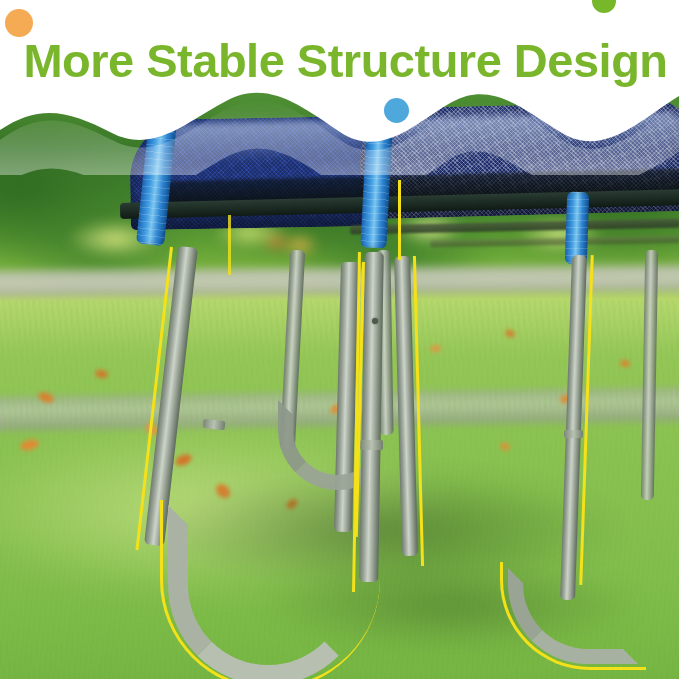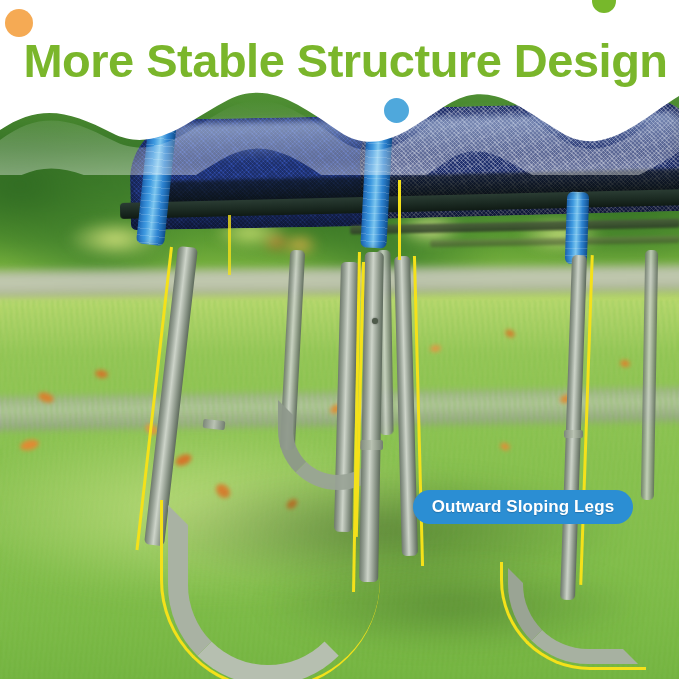--- a/index.html
+++ b/index.html
@@ -388,16 +388,15 @@
     </svg>
 
     <div class="title">More Stable Structure Design</div>
 
     <div class="dot dot-orange"></div>
     <div class="dot dot-green"></div>
   </div>
 
   <div class="dot dot-blue"></div>
 
-  <div class="badge badge-blue">Outward Sloping Legs</div>
 
 
 </div>
 
 </body></html>

